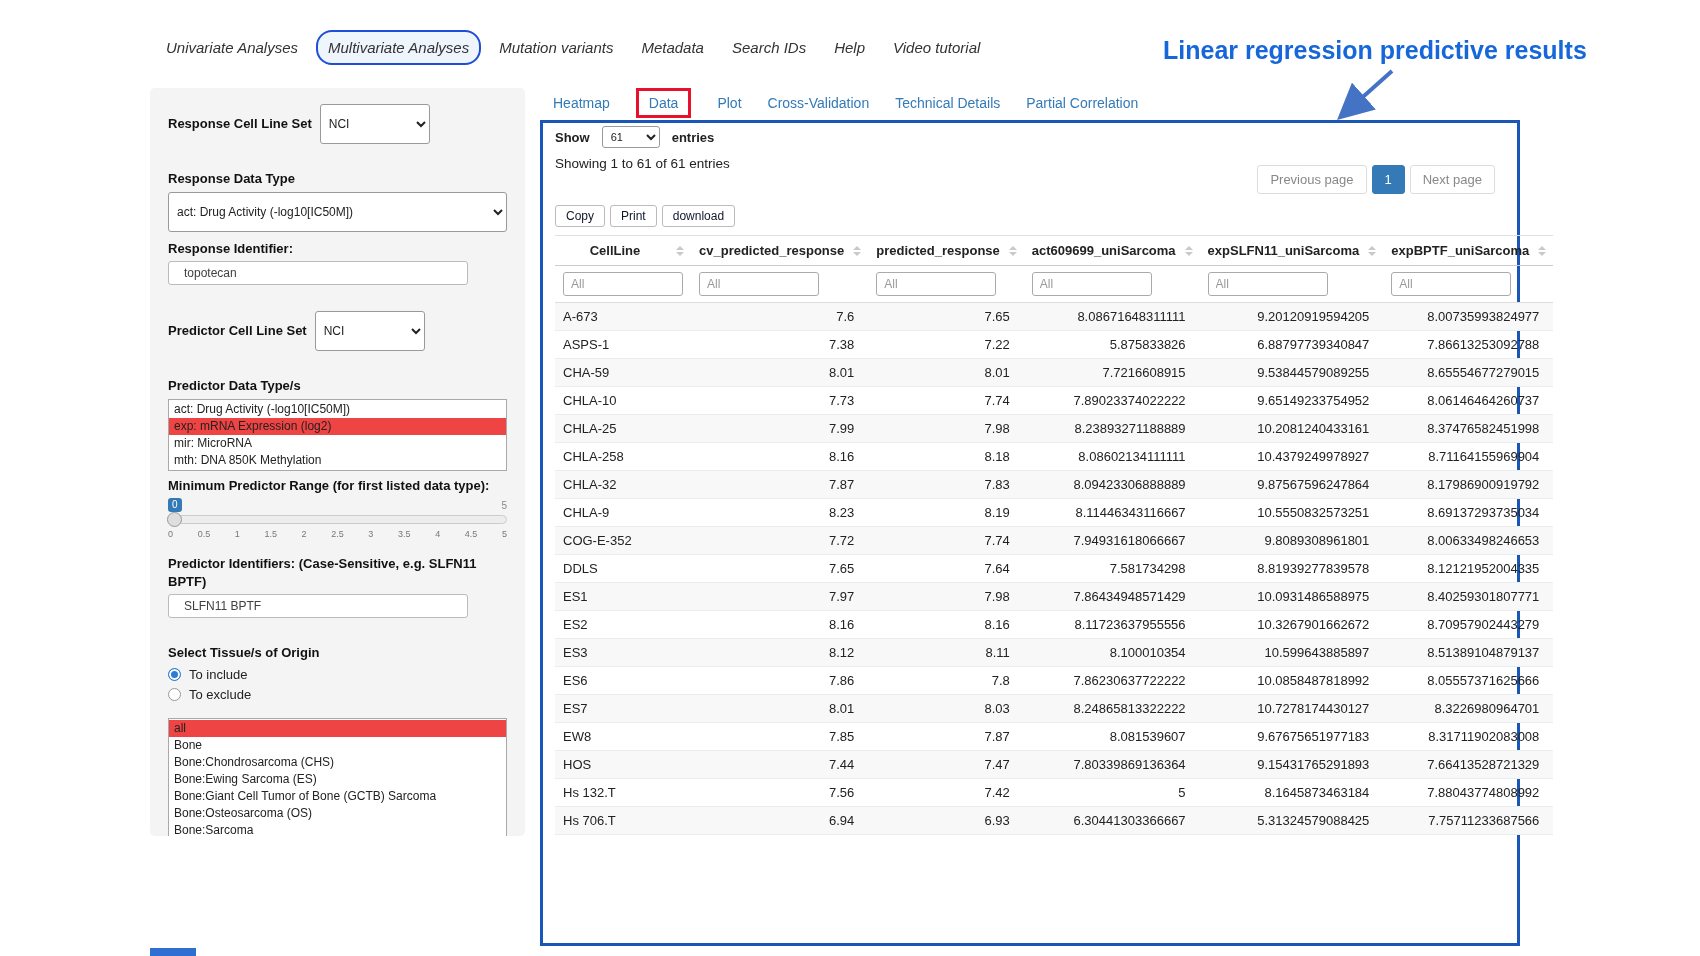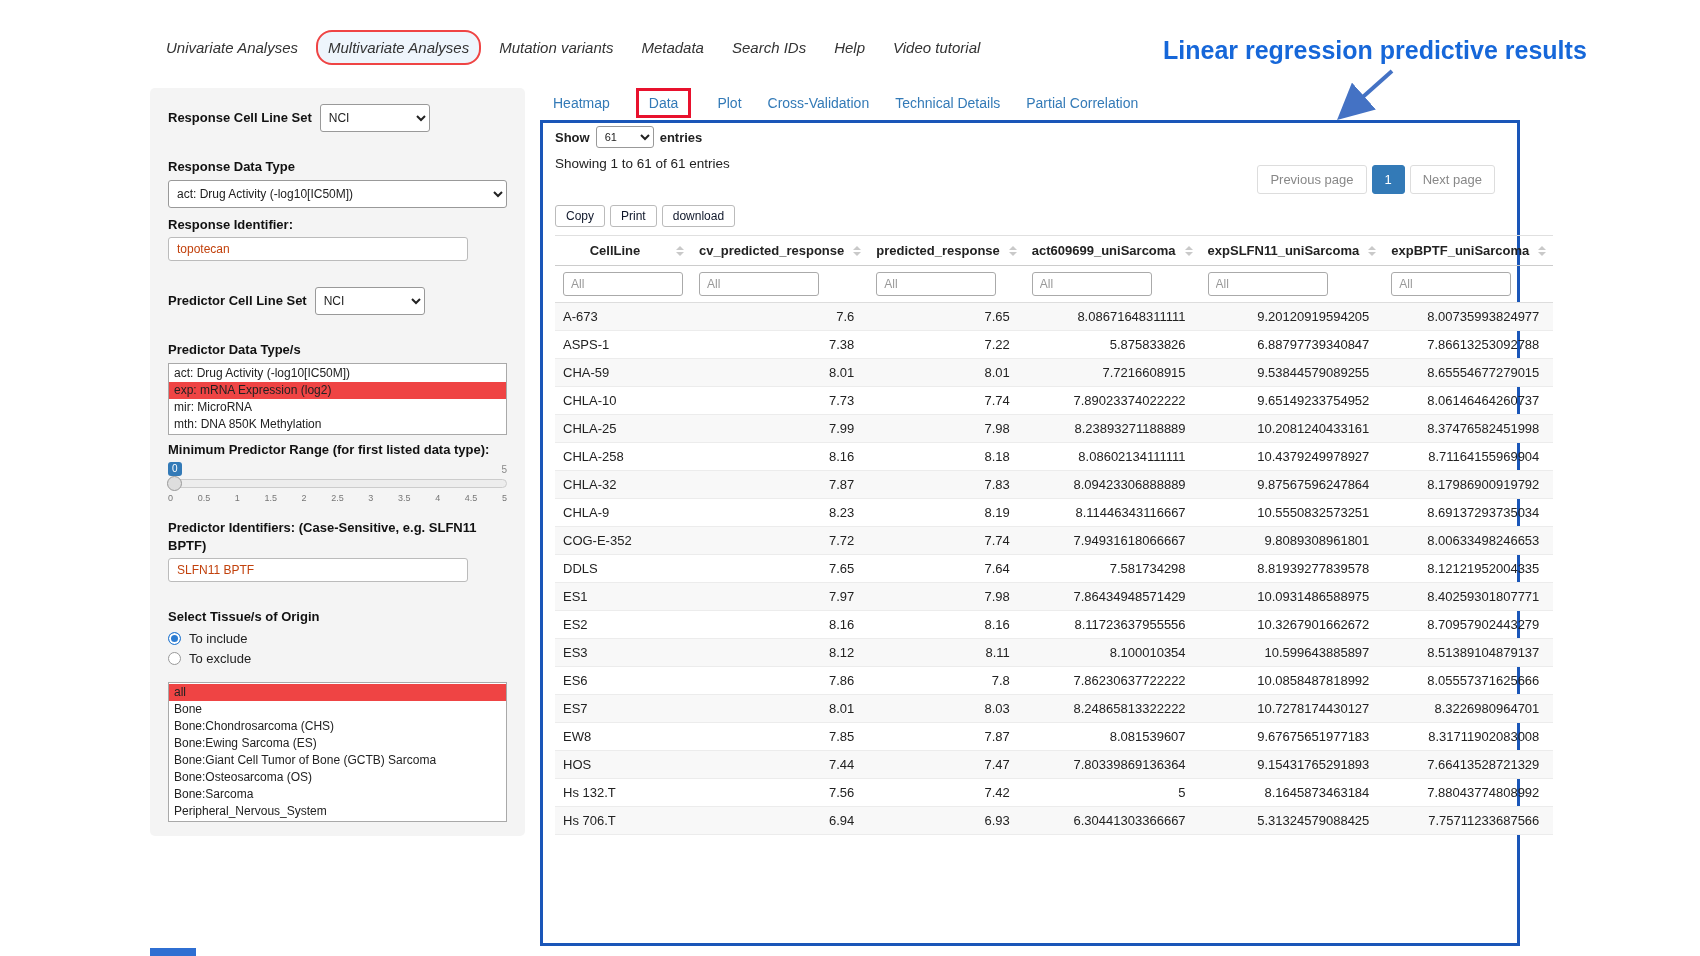--- a/index.html
+++ b/index.html
@@ -4,40 +4,40 @@
 <style>
   * { margin:0; padding:0; box-sizing:border-box; }
   html, body { width:1700px; height:956px; background:#ffffff;
     font-family:"Liberation Sans", "DejaVu Sans", sans-serif; color:#222; }
   .page { position:relative; width:1700px; height:956px; overflow:hidden; }
 
   
   .top-nav { position:absolute; left:156px; top:30px; display:flex; align-items:center; gap:8px;
     font-size:15px; color:#333;font-style:italic; }
   .nav-item { padding:7px 10px; white-space:nowrap; cursor:pointer; }
-  .nav-item.active { border:2px solid #ef4444; background:#eef5fc; border-radius:16px; }
+  .nav-item.active { border:2px solid #1d4ed8; background:#eef5fc; border-radius:16px; }
 
   
   .annotation-title { position:absolute; left:1163px; top:36px; font-size:25px; font-weight:bold;
     color:#1667d9; white-space:nowrap; }
   .annotation-arrow { position:absolute; left:1330px; top:66px; }
 
   
   .sidebar { position:absolute; left:150px; top:88px; width:375px; height:748px;
     background:#f4f4f4; border-radius:5px; padding:16px 18px; font-size:13px; overflow:hidden; }
   .sb-label { display:block; font-weight:bold; font-size:13px; color:#111; margin:0 0 4px; line-height:1.35; }
   .sb-row-inline { display:flex; align-items:center; gap:8px; }
   .sb-row-inline .sb-label { margin:0; } .mb-lg { margin-bottom:26px; }
   select { font-family:inherit; font-size:12px; color:#222; background:#fff;
-    border:1px solid #999; border-radius:3px; padding:1px 4px; height:28px; }
+    border:1px solid #999; border-radius:3px; padding:1px 4px; height:40px; }
   .select-small { width:110px; }
   .select-medium { width:155px; }
   .select-full { width:100%; margin-bottom:8px; }
   .text-input { width:300px; height:24px; border:1px solid #bbb; border-radius:3px;
-    padding:2px 8px; font-size:12px; color:#c2410c; background:#fff; display:block; }
+    padding:2px 15px; font-size:12px; color:#404040; background:#fff; display:block; }
   .listbox { width:100%; background:#fff; border:1px solid #a9a9a9; font-size:12px; color:#222;
     padding:1px 0; overflow:hidden; }
   .list-option { padding:1px 5px; line-height:15px; white-space:nowrap; overflow:hidden; cursor:pointer; }
   .list-option.selected { background:#ef4444; }
   .predictor-list { margin-bottom:6px; }
   .tissue-list { margin-bottom:20px; }
 
   
   .slider-block { position:relative; margin:4px 0 16px; padding-top:17px; }
   .slider-badge { position:absolute; left:0; top:0; background:#337ab7; color:#fff; font-size:10px;
@@ -56,21 +56,21 @@
 
   
   .main-tabs { position:absolute; left:553px; top:86px; display:flex; align-items:center; gap:26px;
     font-size:14px; height:34px; }
   .main-tab { color:#337ab7; white-space:nowrap; cursor:pointer; }
   .main-tab.red-box { border:3px solid #e8112d; padding:4px 10px; }
 
   
   .main-panel { position:absolute; left:540px; top:120px; width:980px; height:826px;
     border:3px solid #1a56b8; background:#fff; }
-  .show-row { position:absolute; left:12px; top:3px; display:flex; align-items:center; gap:6px;
+  .show-row { position:absolute; left:12px; top:3px; display:flex; align-items:center; gap:12px;
     font-size:13px; font-weight:bold; color:#222; }
   .entries-select { width:58px; height:22px; font-size:11px; }
   .info-text { position:absolute; left:12px; top:33px; font-size:13.5px; color:#222; }
   .pagination { position:absolute; right:22px; top:42px; display:flex; gap:5px; font-size:13px; }
   .page-btn { border:1px solid #ddd; color:#888; background:#fff; padding:6px 12px; border-radius:3px;
     font-size:13px; font-family:inherit; cursor:pointer; }
   .page-btn.current { background:#337ab7; border-color:#337ab7; color:#fff; }
   .toolbar { position:absolute; left:12px; top:82px; display:flex; gap:5px; }
   .tool-btn { border:1px solid #bbb; background:#fff; color:#0f172a; font-size:12px; padding:3px 10px;
     border-radius:3px; font-family:inherit; cursor:pointer; }

